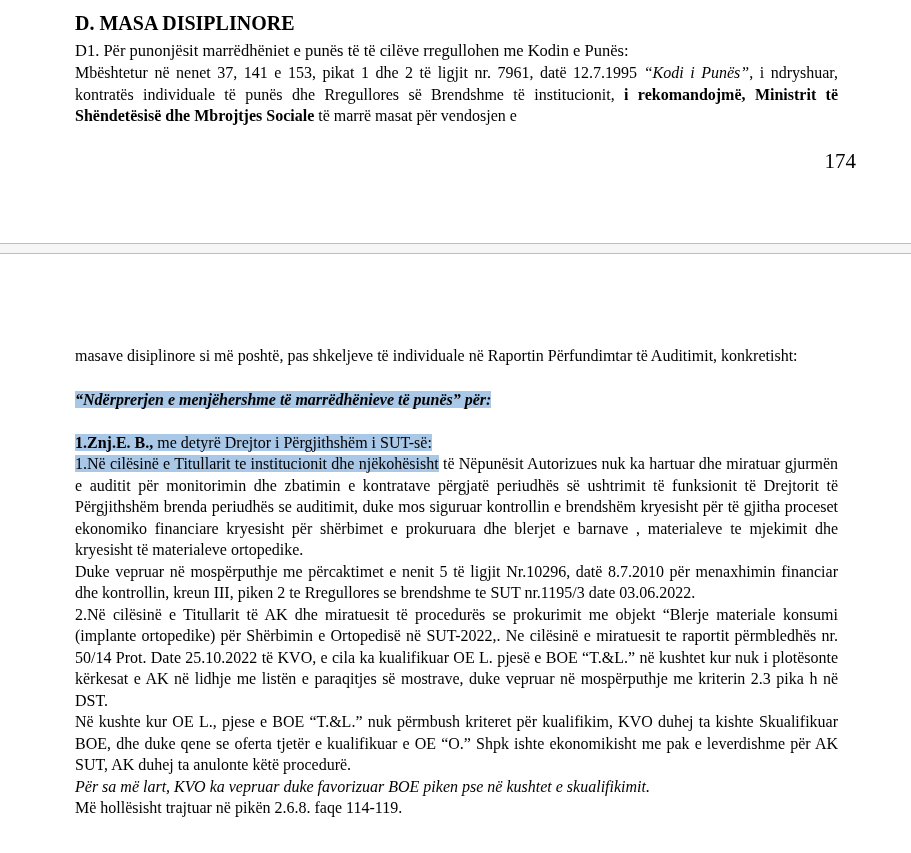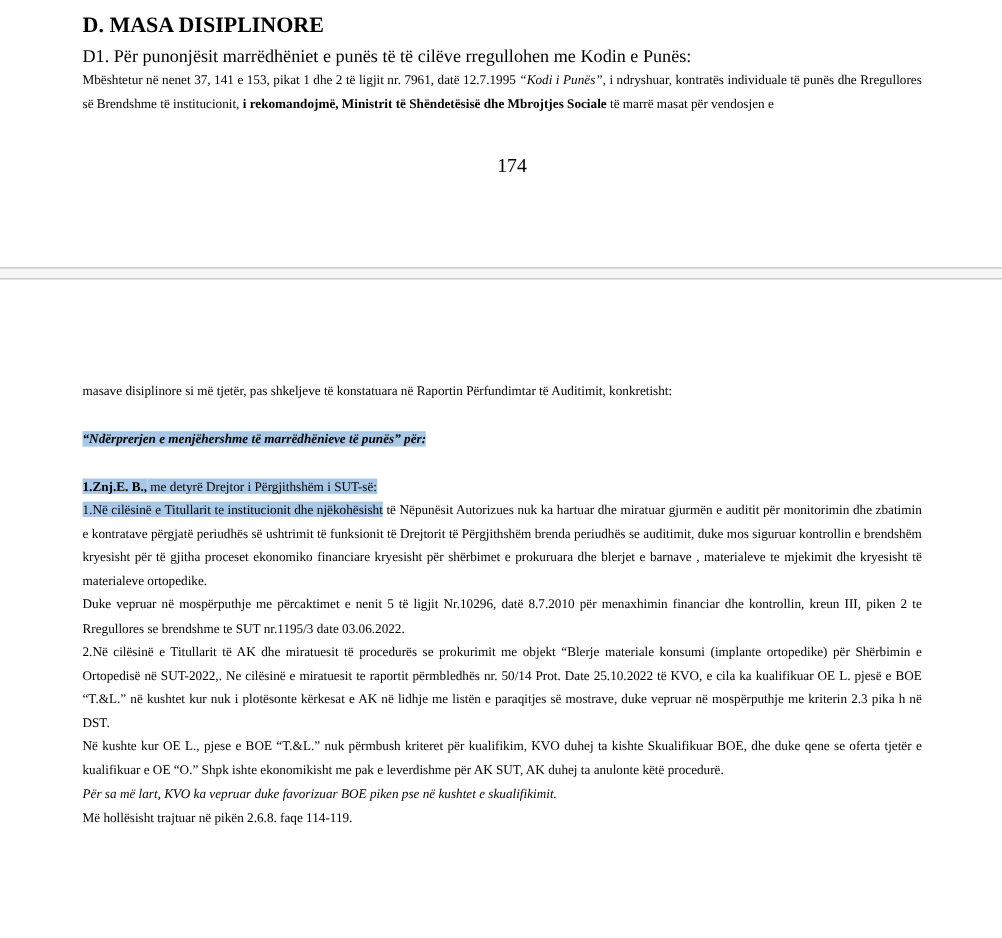--- a/index.html
+++ b/index.html
@@ -24,31 +24,31 @@
   .page1-content { top: 10px; }
   .page2-content { top: 345px; }
   h1.doc-title {
     font-size: 20px; line-height: 26px;
     font-weight: bold; margin: 0 0 4px 0;
   }
   h2.doc-subheading {
     font-size: 16.5px; line-height: 22px;
     font-weight: normal; margin: 0;
   }
-  p { margin: 0; font-size: 12px; line-height: 21.5px; }
+  p { margin: 0; font-size: 16px; line-height: 21.5px; }
   .just { text-align: justify; text-justify: inter-word; }
   .b  { font-weight: bold; }
   .it { font-style: italic; }
   .bi { font-weight: bold; font-style: italic; }
   .hl { background: var(--highlight); }
   .intro-para { margin-bottom: 22px; }
   .hl-heading { margin-bottom: 21.5px; }
   .page-number {
-    position: absolute; top: 141px; left: 75px; width: 781px;
-    text-align: center; font-size: 18px; line-height: 18px;
+    position: absolute; top: 152px; left: 75px; width: 781px;
+    text-align: right; font-size: 21px; line-height: 18px;
   }
   .page-separator {
     position: absolute; left: 0; top: 243px;
     width: 911px; height: 11px;
     background: var(--separator_band);
     border-top: 1px solid var(--separator_line);
     border-bottom: 1px solid var(--separator_line);
   }
 </style>
 </head>
@@ -60,21 +60,21 @@
     <h1 class="doc-title">D. MASA DISIPLINORE</h1>
     <h2 class="doc-subheading">D1. Për punonjësit marrëdhëniet e punës të të cilëve rregullohen me Kodin e Punës:</h2>
     <p class="just"><span>Mbështetur në nenet 37, 141 e 153, pikat 1 dhe 2 të ligjit nr. 7961, datë 12.7.1995 </span><span class="it">“Kodi i Punës”</span><span>, i ndryshuar, kontratës individuale të punës dhe Rregullores së Brendshme të institucionit, </span><span class="b">i rekomandojmë, Ministrit të Shëndetësisë dhe Mbrojtjes Sociale</span><span> të marrë masat për vendosjen e</span></p>
   </div>
 
   <div class="page-number">174</div>
 
   <div class="page-separator"></div>
 
   <div class="content page2-content">
-    <p class="just intro-para">masave disiplinore si më tjetër, pas shkeljeve të konstatuara në Raportin Përfundimtar të Auditimit, konkretisht:</p>
+    <p class="just intro-para">masave disiplinore si më poshtë, pas shkeljeve të individuale në Raportin Përfundimtar të Auditimit, konkretisht:</p>
 
     <p class="hl-heading"><span class="hl bi">“Ndërprerjen e menjëhershme të marrëdhënieve të punës” për:</span></p>
 
     <p><span class="hl b">1.Znj.E. B.,</span><span class="hl"> me detyrë Drejtor i Përgjithshëm i SUT-së:</span></p>
 
     <p class="just"><span class="hl">1.Në cilësinë e Titullarit te institucionit dhe njëkohësisht</span><span> të Nëpunësit Autorizues nuk ka hartuar dhe miratuar gjurmën e auditit për monitorimin dhe zbatimin e kontratave përgjatë periudhës së ushtrimit të funksionit të Drejtorit të Përgjithshëm brenda periudhës se auditimit, duke mos siguruar kontrollin e brendshëm kryesisht për të gjitha proceset ekonomiko financiare kryesisht për shërbimet e prokuruara dhe blerjet e barnave , materialeve te mjekimit dhe kryesisht të materialeve ortopedike.</span></p>
 
     <p class="just">Duke vepruar në mospërputhje me përcaktimet e nenit 5 të ligjit Nr.10296, datë 8.7.2010 për menaxhimin financiar dhe kontrollin, kreun III, piken 2 te Rregullores se brendshme te SUT nr.1195/3 date 03.06.2022.</p>
 
     <p class="just">2.Në cilësinë e Titullarit të AK dhe miratuesit të procedurës se prokurimit me objekt “Blerje materiale konsumi (implante ortopedike) për Shërbimin e Ortopedisë në SUT-2022,. Ne cilësinë e miratuesit te raportit përmbledhës nr. 50/14 Prot. Date 25.10.2022 të KVO, e cila ka kualifikuar OE L. pjesë e BOE “T.&amp;L.” në kushtet kur nuk i plotësonte kërkesat e AK në lidhje me listën e paraqitjes së mostrave, duke vepruar në mospërputhje me kriterin 2.3 pika h në DST.</p>

